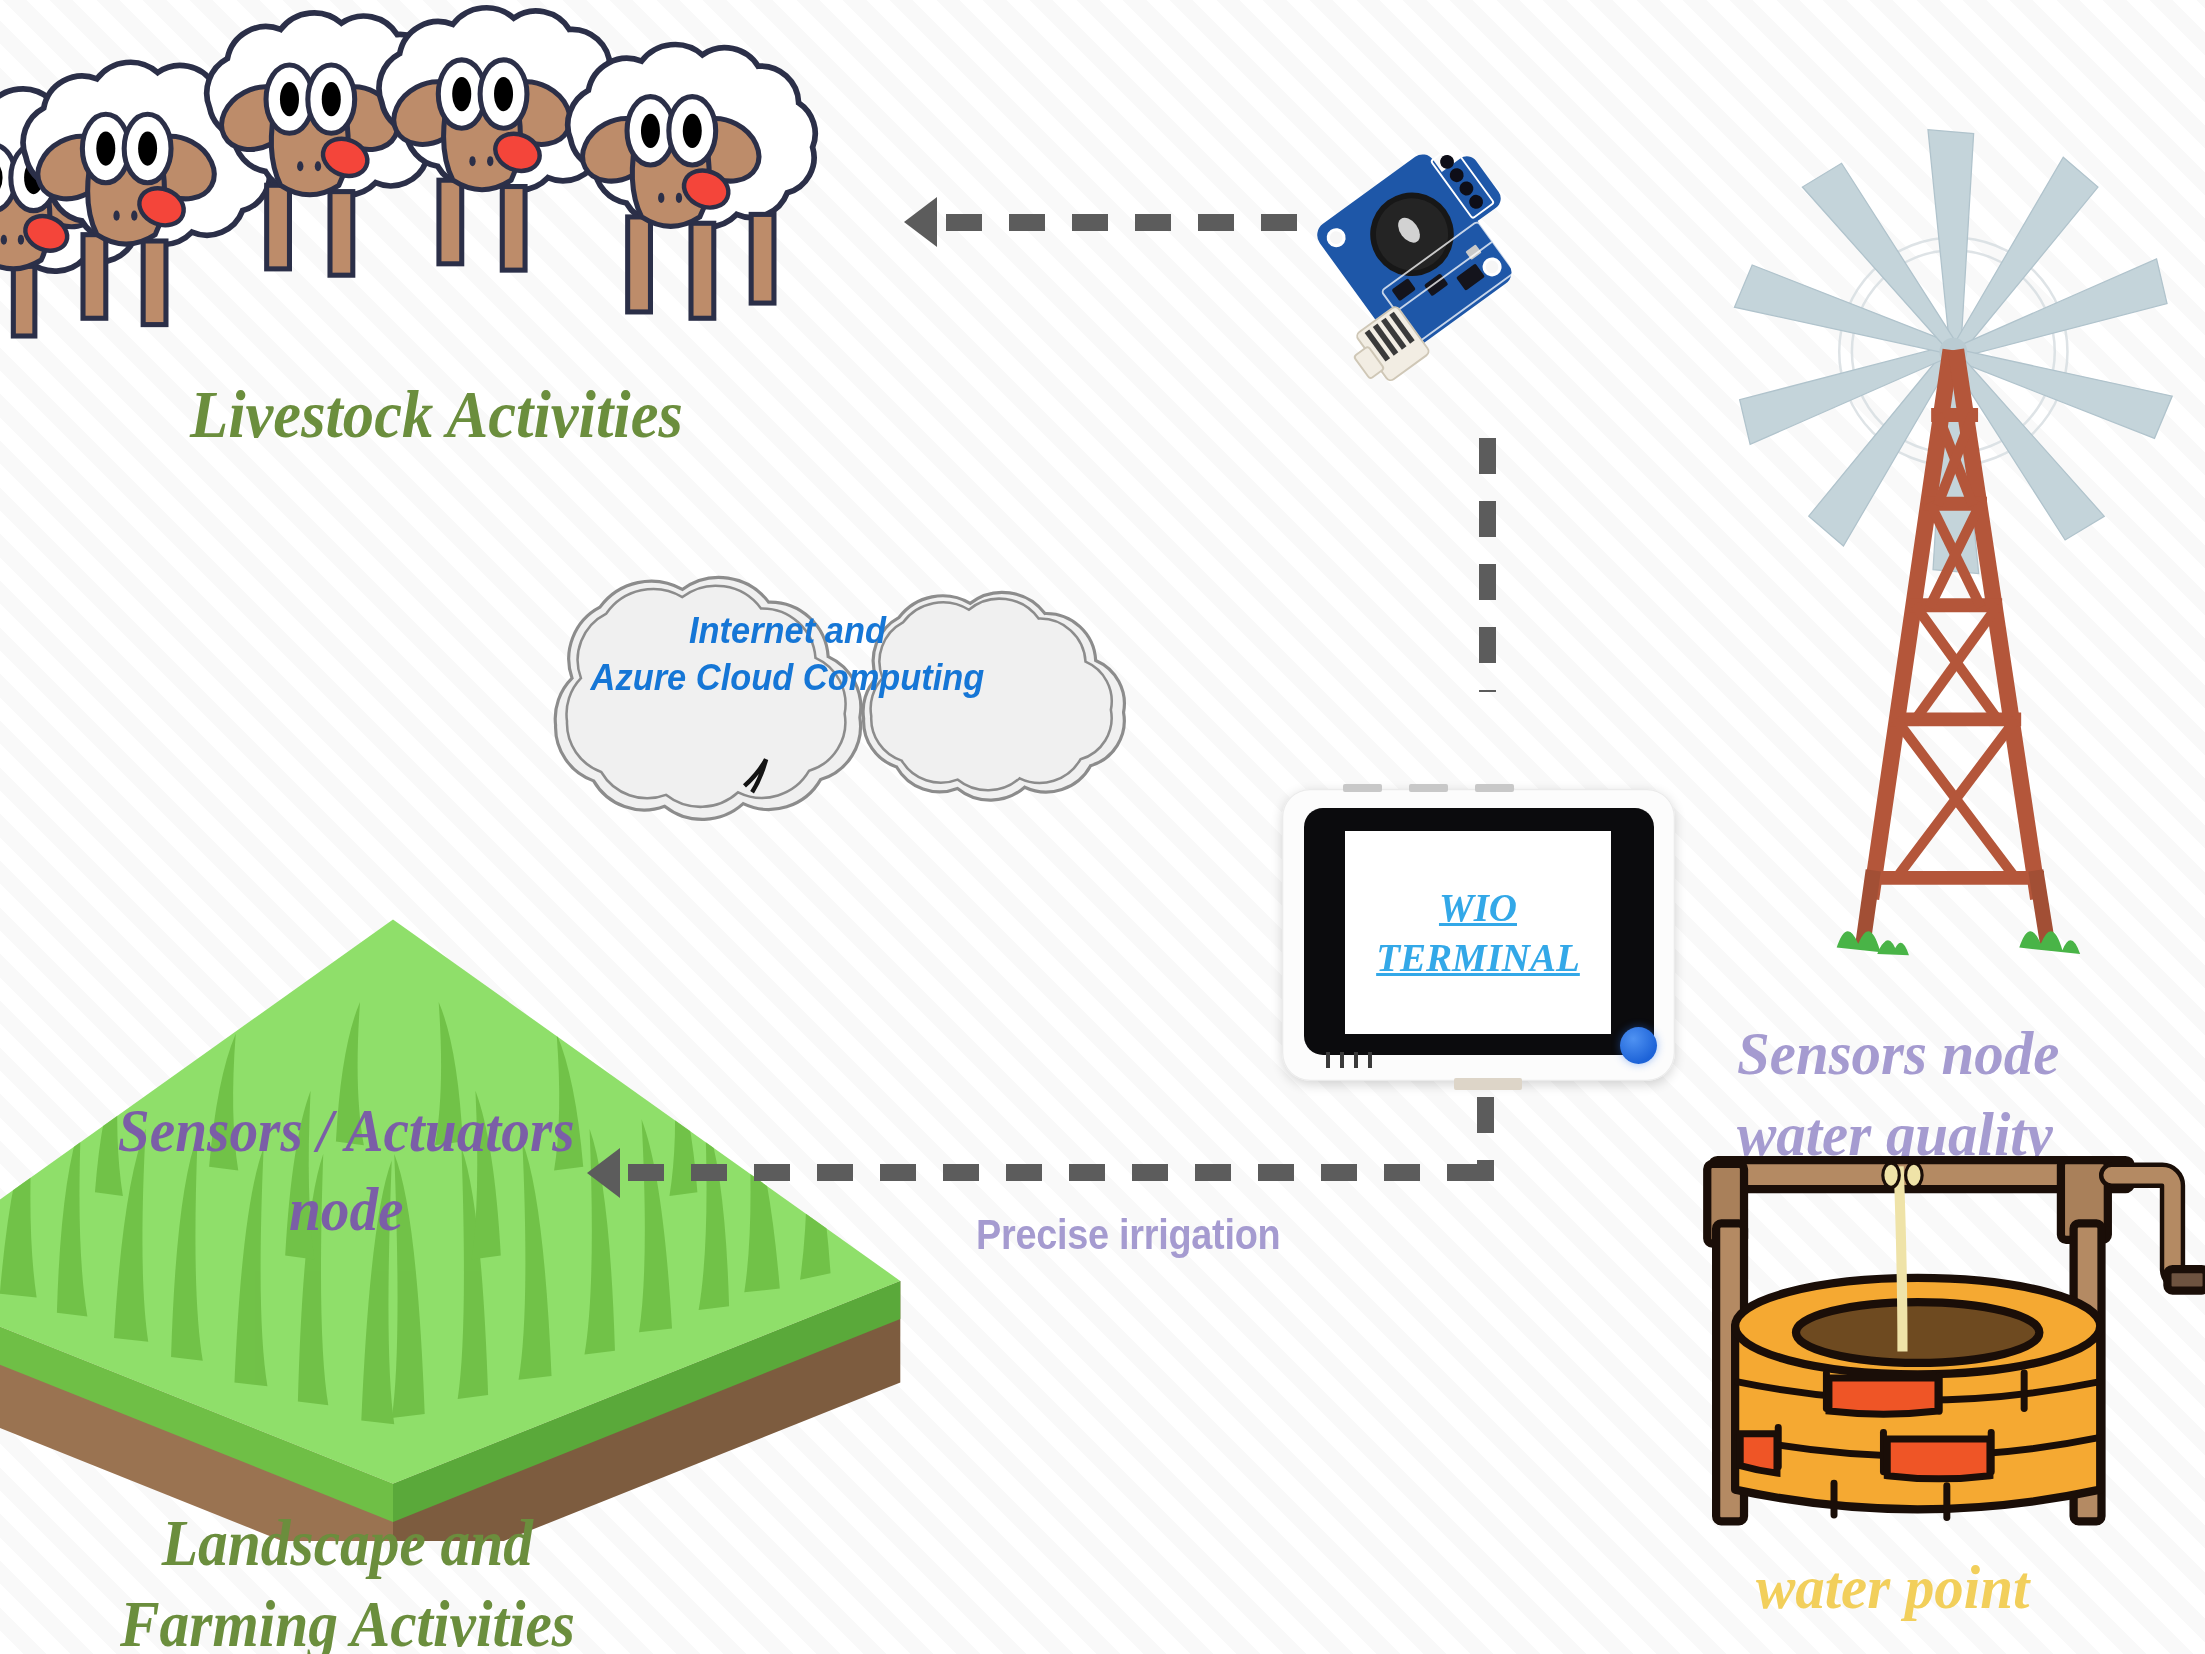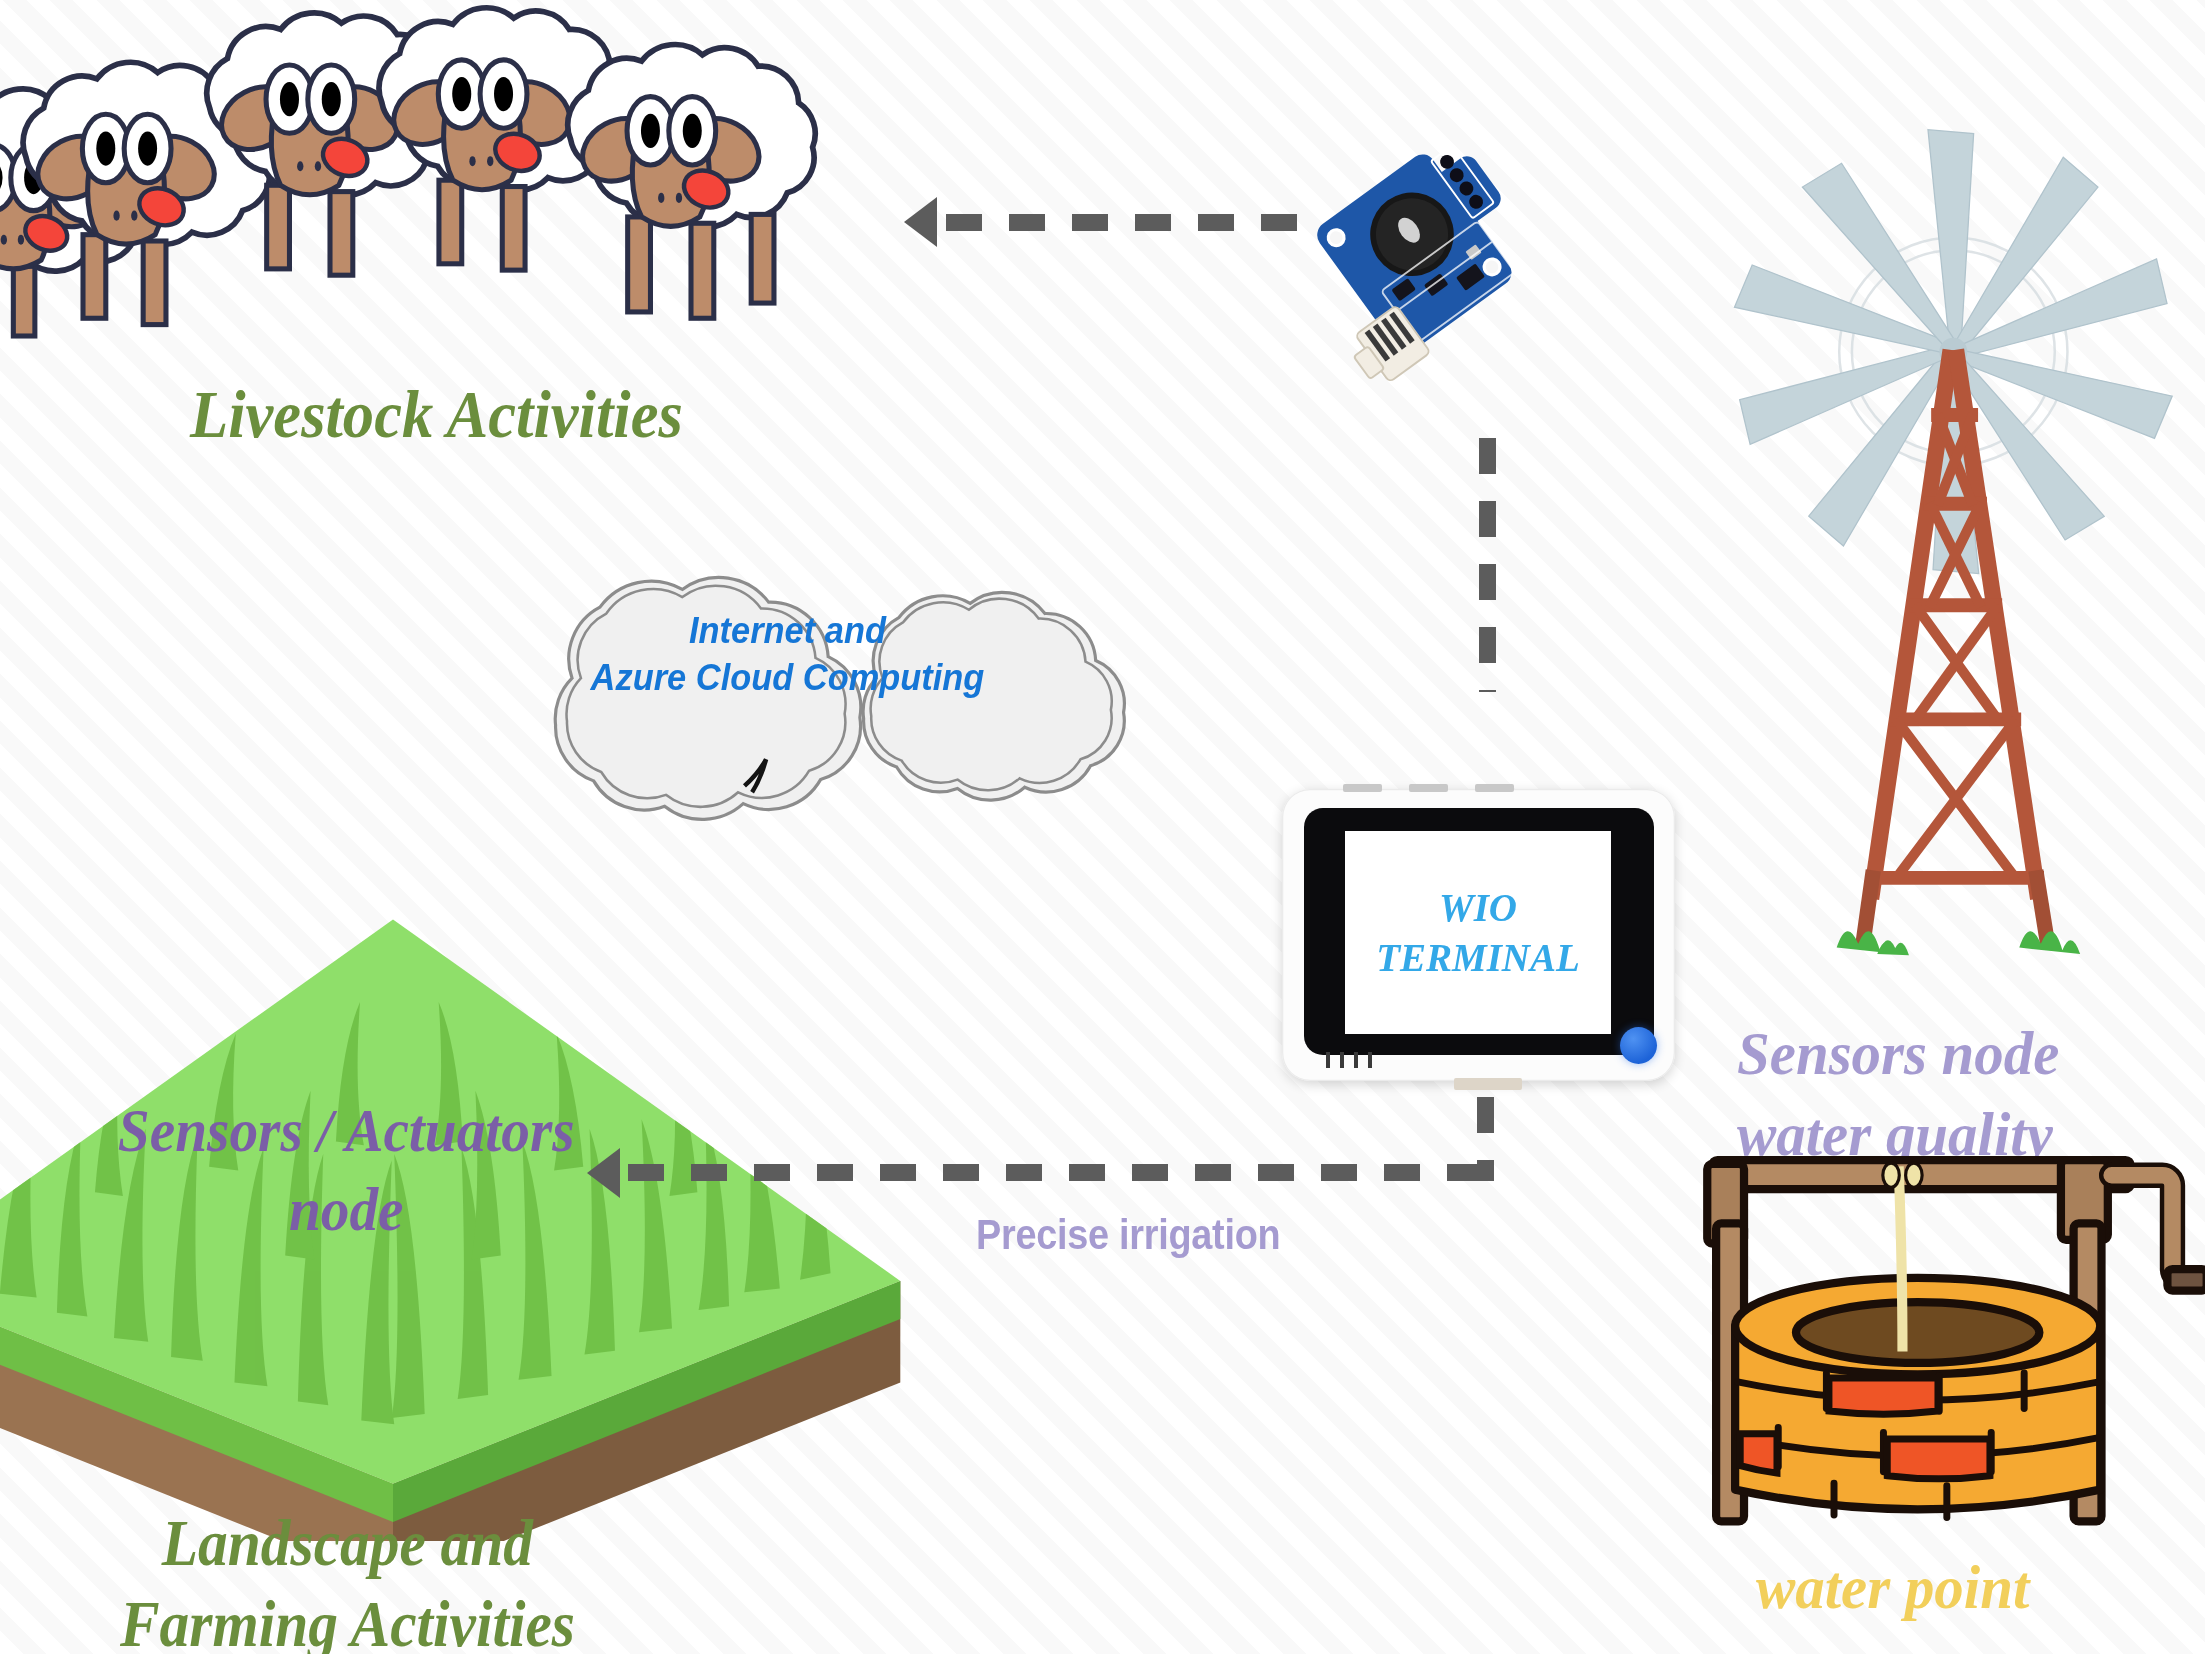--- a/index.html
+++ b/index.html
@@ -111,20 +111,21 @@
     position:absolute; left:63px; top:56px; width: 266px; height: 203px;
     background: #ffffff;
     display:flex; align-items:center; justify-content:center;
   }
   #wio-screen-text {
     font-family: "Liberation Serif", serif;
     font-style: italic; font-weight: 700;
     font-size: 39px; color: #33a8e8;
     text-align:center; line-height: 1.28;
     white-space: pre-line;
+    text-decoration: underline;
   }
   .wio-topbtn {
     position:absolute; top: 9px; height: 7.6px; width: 39px;
     background: #c8c8c8; border-radius: 1.9px;
   }
   #wio-joystick {
     position:absolute; right: 18px; bottom: 28px;
     width: 37px; height: 37px; border-radius: 50%;
     background: radial-gradient(circle at 36% 32%, #4f92f2, #1d63d8 70%);
     box-shadow: 0 0 9px rgba(40,110,235,0.45);

